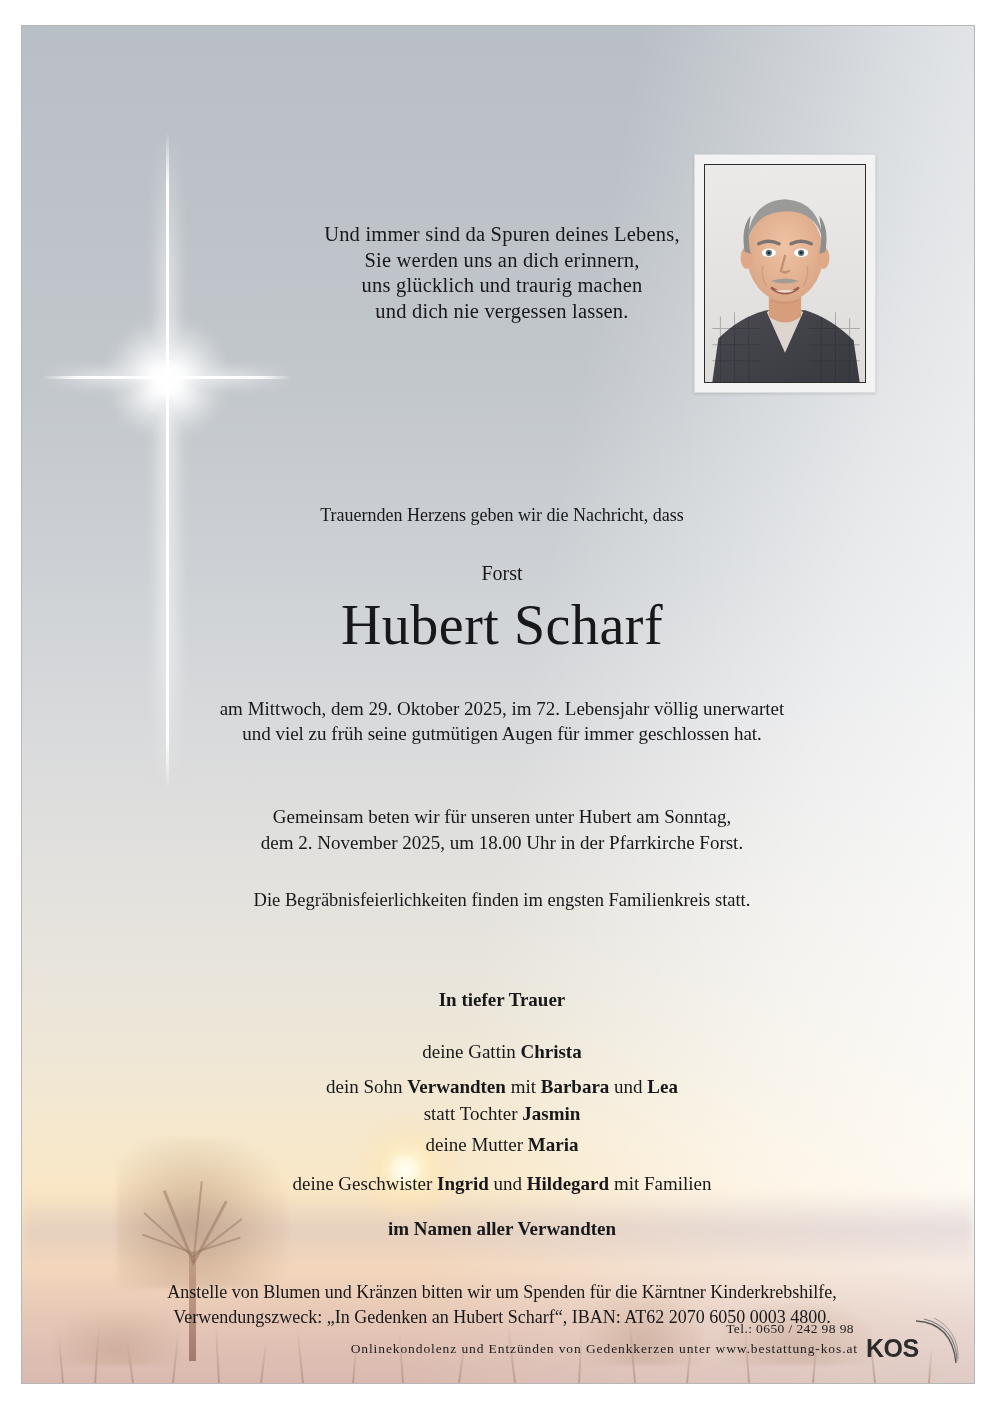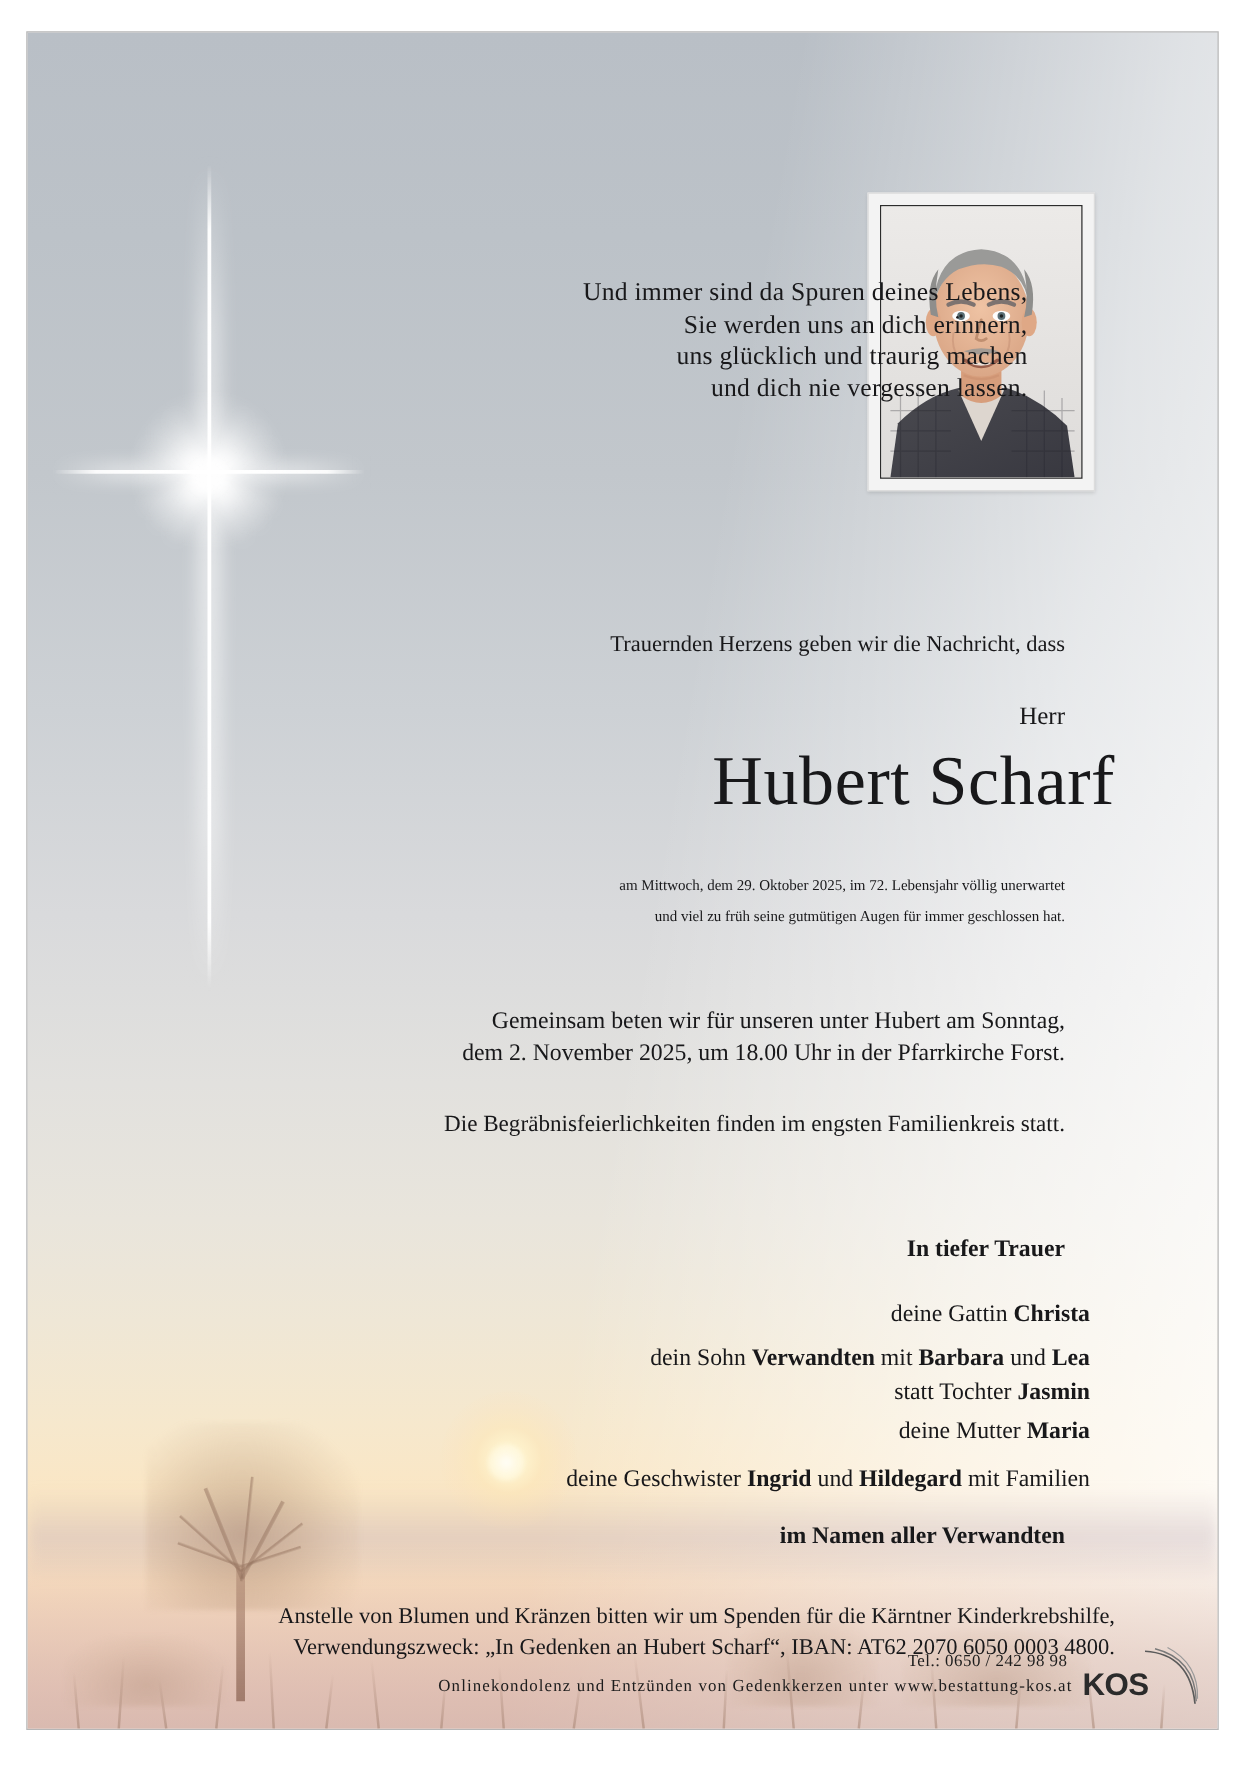--- a/index.html
+++ b/index.html
@@ -130,32 +130,32 @@
   }
   .photo{
     width:100%;height:100%;
     border:1px solid #2c2c2c;box-sizing:border-box;
     background:#e8e8e6;
     position:relative;overflow:hidden;
   }
   .photo svg{display:block;width:100%;height:100%;}
 
   
-  .txt{position:absolute;text-align:right;color:#18181a;font-family:Liberation Serif, serif;}
+  .txt{position:absolute;text-align:center;color:#18181a;font-family:Liberation Serif, serif;}
   .poem{
     left:160px;top:196px;width:640px;
     font-size:20.5px;line-height:25.6px;letter-spacing:.2px;
   }
   .lead{left:130px;top:477px;width:700px;font-size:18px;line-height:24px;}
   .herr{left:130px;top:534px;width:700px;font-size:20px;line-height:26px;}
   .name{
     left:90px;top:556px;width:780px;
     font-size:56px;line-height:86px;letter-spacing:.5px;font-weight:400;
   }
-  .dates{left:130px;top:670px;width:700px;font-size:12px;line-height:25px;}
+  .dates{left:130px;top:670px;width:700px;font-size:19px;line-height:25px;}
   .prayer{left:130px;top:778px;width:700px;font-size:19px;line-height:26px;}
   .burial{left:130px;top:862px;width:700px;font-size:18.5px;line-height:25px;}
   .place{left:130px;top:903px;width:700px;font-size:18.5px;line-height:25px;}
 
   .mourn-title{left:130px;top:963px;width:700px;font-size:19px;font-weight:bold;}
   .fam{left:110px;width:740px;font-size:19px;line-height:27px;}
   .fam b{font-weight:bold;}
   .fam-1{top:1012px;}
   .fam-2{top:1047px;}
   .fam-4{top:1105px;}
@@ -311,21 +311,21 @@
     </div>
 
     <div class="txt poem">
       <div>Und immer sind da Spuren deines Lebens,</div>
       <div>Sie werden uns an dich erinnern,</div>
       <div>uns glücklich und traurig machen</div>
       <div>und dich nie vergessen lassen.</div>
     </div>
 
     <div class="txt lead">Trauernden Herzens geben wir die Nachricht, dass</div>
-    <div class="txt herr">Herr</div>
+    <div class="txt herr">Forst</div>
     <div class="txt name">Hubert Scharf</div>
 
     <div class="txt dates">
       <div>am Mittwoch, dem 29. Oktober 2025, im 72. Lebensjahr völlig unerwartet</div>
       <div>und viel zu früh seine gutmütigen Augen für immer geschlossen hat.</div>
     </div>
 
     <div class="txt prayer">
       <div>Gemeinsam beten wir für unseren unter Hubert am Sonntag,</div>
       <div>dem 2. November 2025, um 18.00 Uhr in der Pfarrkirche Forst.</div>

